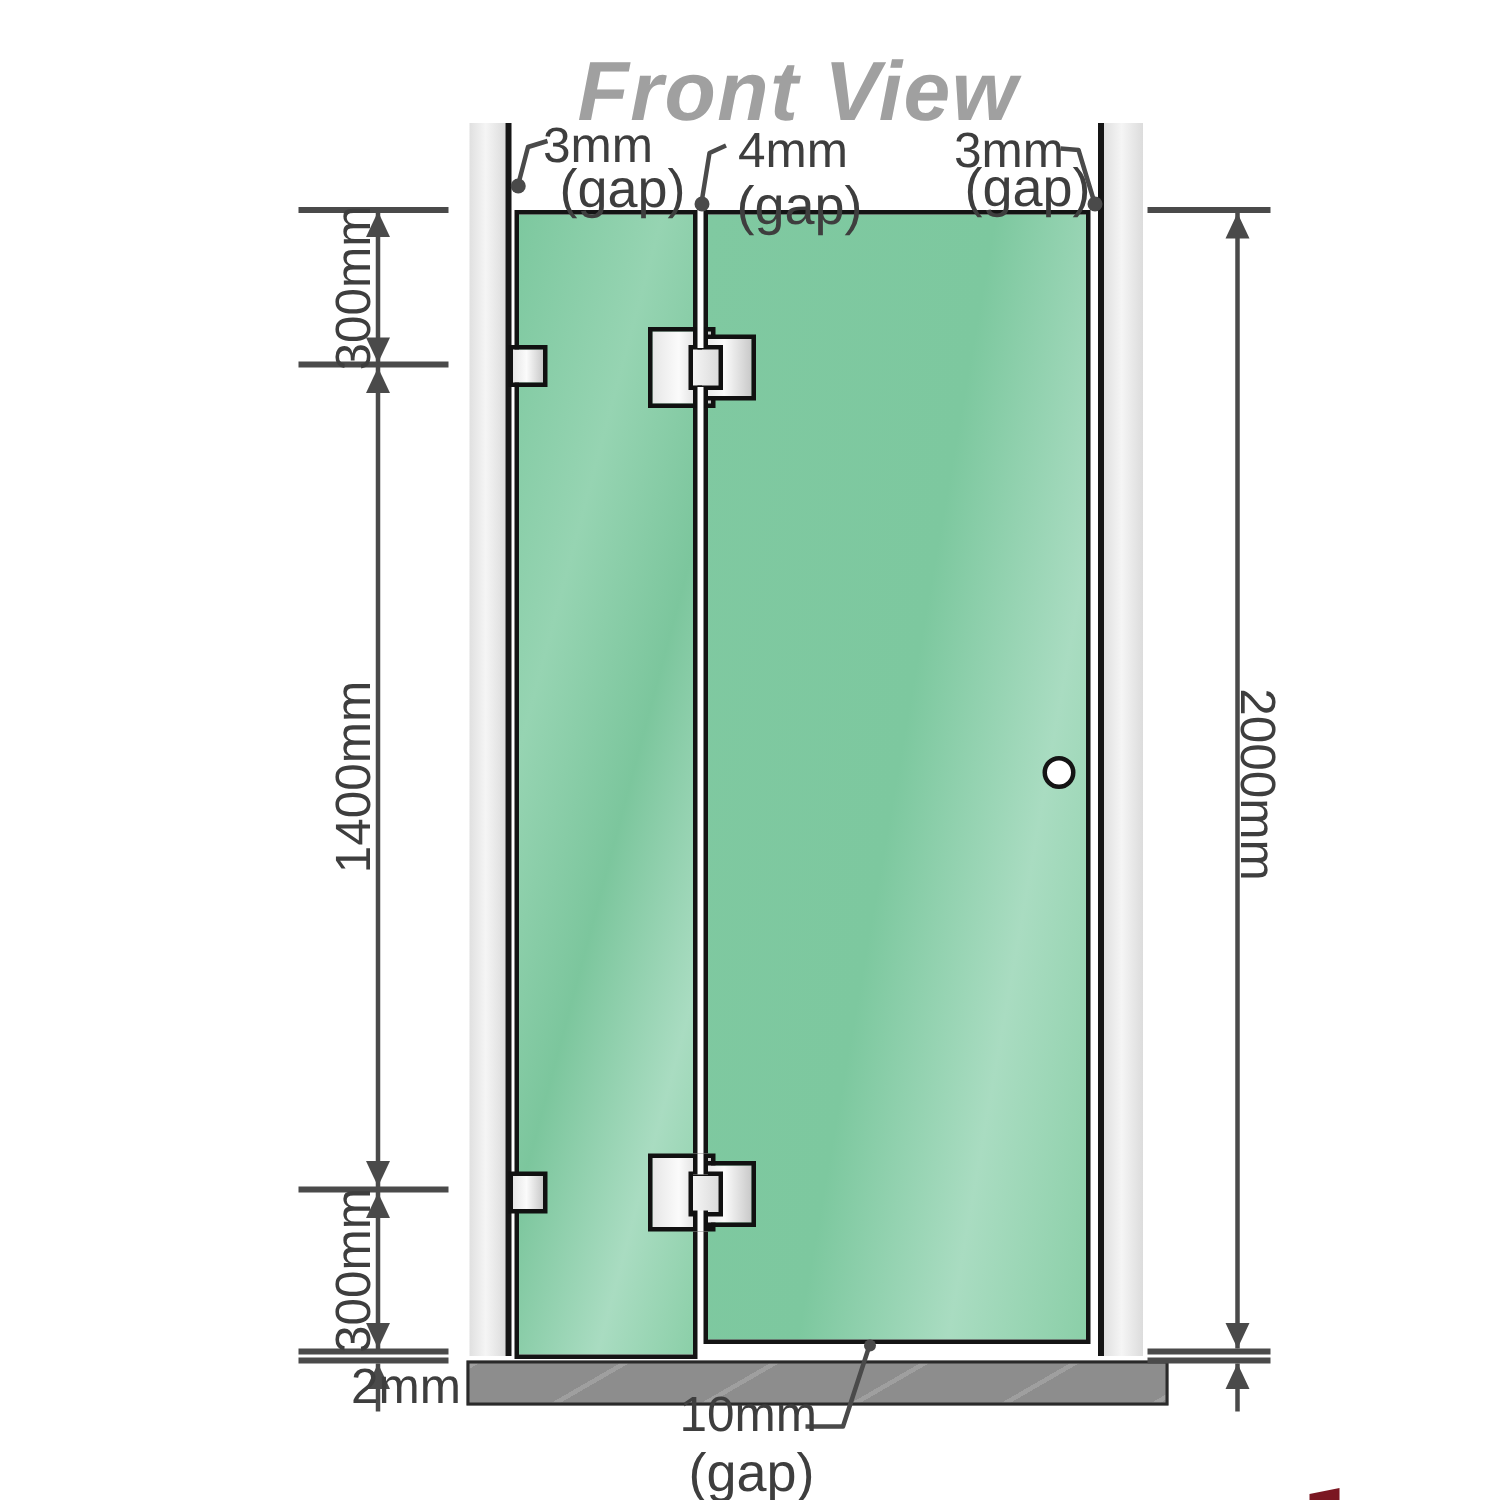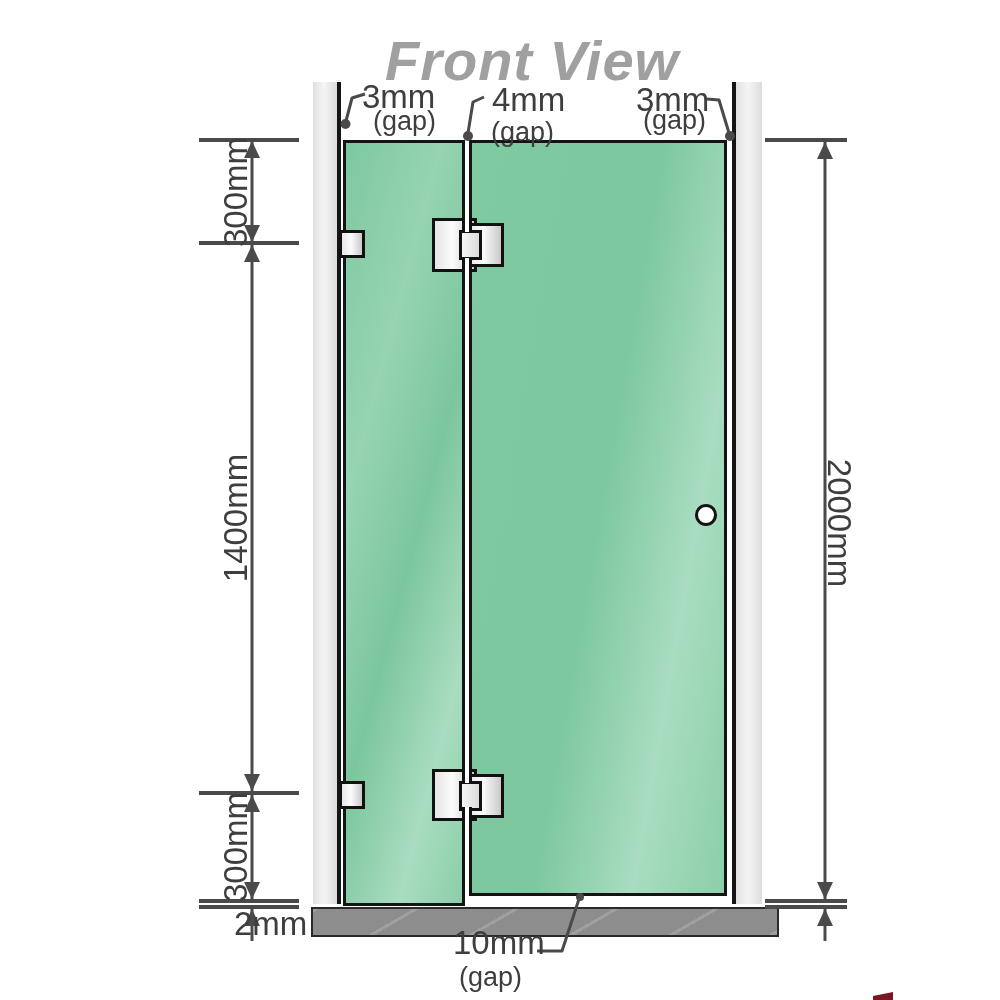--- a/index.html
+++ b/index.html
@@ -57,21 +57,21 @@
   .hinge .chan-b{top:40px;}
   .hinge.hinge-b .chan-b{top:38px;}
 
   
   svg.overlay{position:absolute;left:0;top:0;width:1000px;height:1000px;pointer-events:none;}
   .dim-stroke{stroke:var(--line-gray,#4a4a4a);fill:none;}
   .dim-fill{fill:var(--line-gray,#4a4a4a);stroke:none;}
 
   
   .lbl{position:absolute;font-size:33px;color:#3e3e3e;white-space:nowrap;line-height:1;}
-  .lbl-small{font-size:27px;}
+  .lbl-small{font-size:36px;}
   .rot-ccw{transform:translate(-50%,-50%) rotate(-90deg);}
   .rot-cw{transform:translate(-50%,-50%) rotate(90deg);}
 </style>
 </head>
 <body>
 
 <div id="canvas">
 
   <div class="view-title">Front View</div>
 

